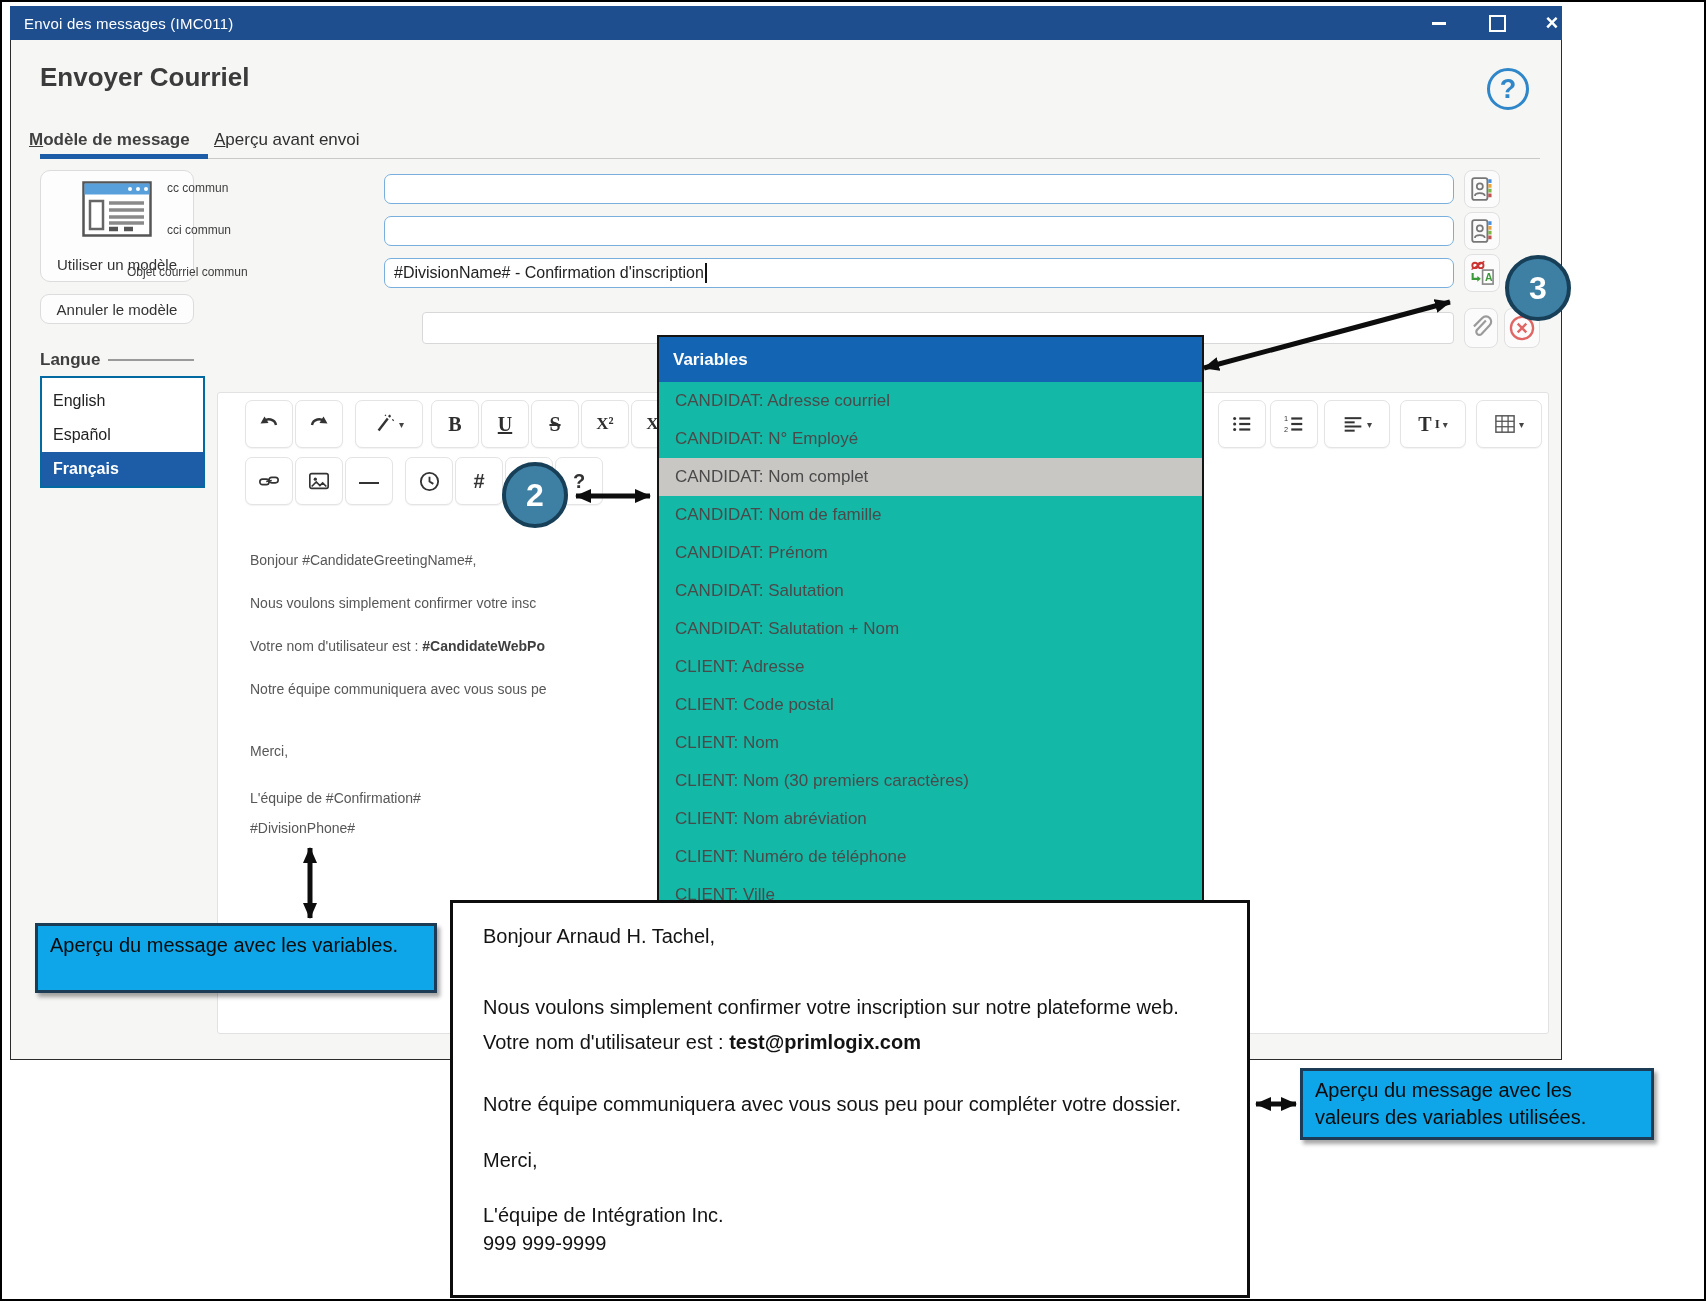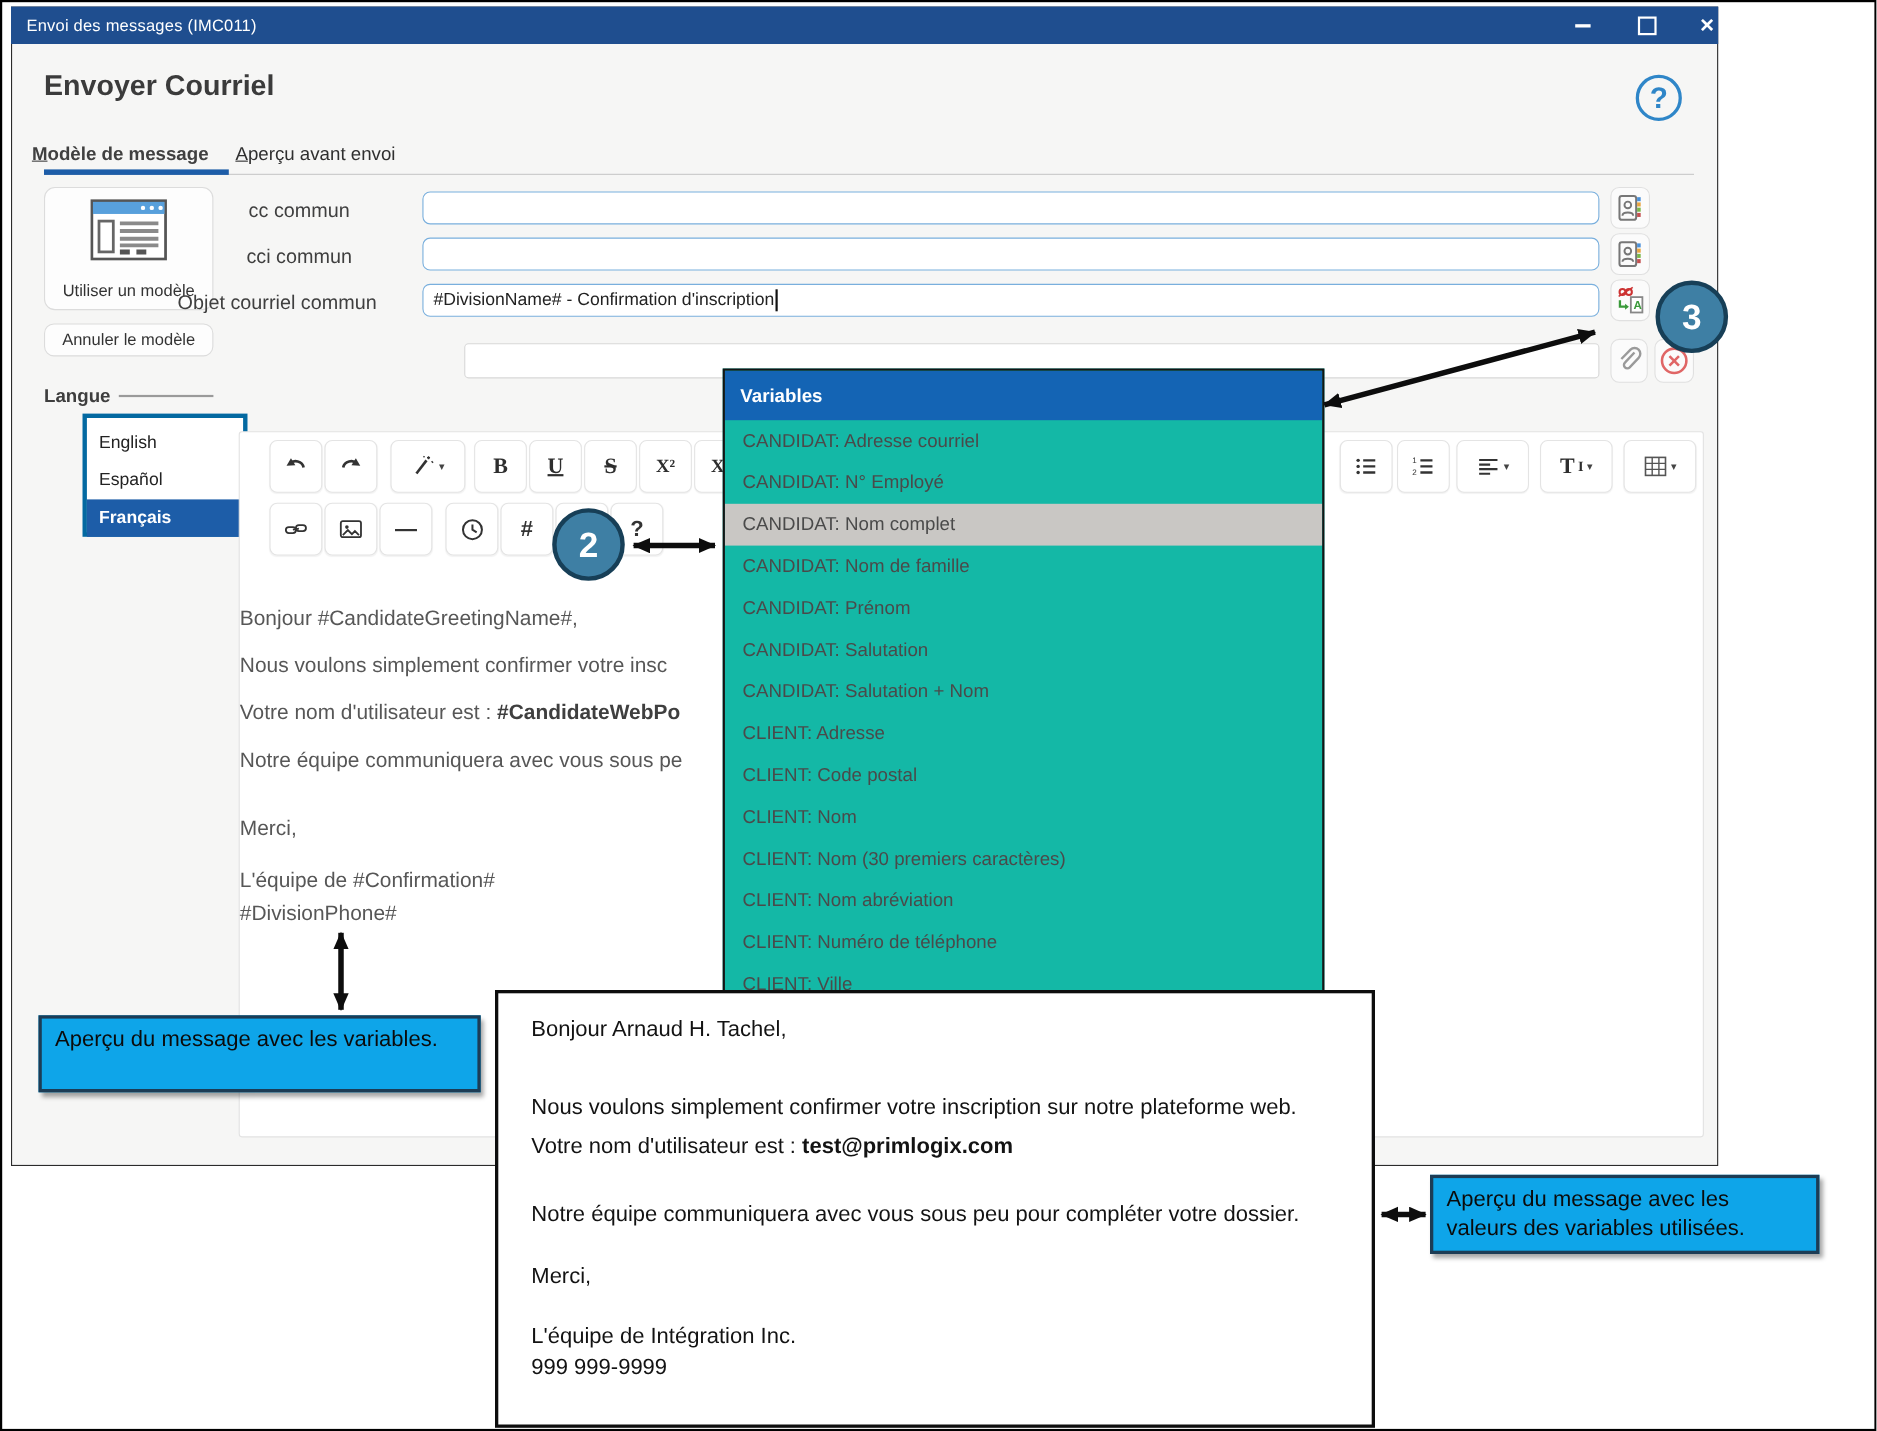--- a/index.html
+++ b/index.html
@@ -36,27 +36,27 @@
   .btn-template{position:absolute;left:38px;top:168px;width:154px;height:112px;background:#fdfdfd;
     border:1px solid #dcdcdc;border-radius:10px;z-index:3;display:flex;flex-direction:column;
     align-items:center;justify-content:space-between;padding:10px 4px 8px;box-sizing:border-box;}
   .btn-template .lbl{font-size:15px;color:#333;}
   .btn-cancel{position:absolute;left:38px;top:292px;width:154px;height:30px;background:#fdfdfd;
     border:1px solid #dcdcdc;border-radius:9px;z-index:3;display:flex;align-items:center;
     justify-content:center;font-size:15px;color:#333;box-sizing:border-box;}
   .langue{position:absolute;left:38px;top:348px;width:154px;z-index:3;display:flex;align-items:center;gap:8px;}
   .langue .t{font-size:17px;font-weight:bold;color:#3e3e3e;}
   .langue .line{flex:1;height:2px;background:#9a9a9a;}
-  .langlist{position:absolute;left:38px;top:374px;width:150px;height:112px;background:#fff;
-    border:4px solid #0369a1;z-index:3;padding-top:6px;box-sizing:border-box;margin-left:35px;}
+  .langlist{position:absolute;left:38px;top:374px;width:165px;height:112px;background:#fff;
+    border:2px solid #0369a1;z-index:3;padding-top:6px;box-sizing:border-box;}
   .langitem{height:34px;line-height:34px;padding-left:11px;font-size:16px;color:#222;}
   .langitem.sel{background:#1d5da8;color:#fff;font-weight:bold;}
 
   
-  .flabel{position:absolute;font-size:18px;color:#3f3f3f;text-align:center;z-index:3;}
+  .flabel{position:absolute;font-size:12px;color:#3f3f3f;text-align:left;z-index:3;}
   .finput{position:absolute;left:382px;width:1070px;height:30px;background:#fff;
     border:1px solid #79afdd;border-radius:7px;z-index:3;box-sizing:border-box;
     font-size:16px;color:#222;padding:0 9px;display:flex;align-items:center;
     font-family:"Liberation Sans","DejaVu Sans",sans-serif;}
   input.finput{padding:0 9px;}
   .caret{display:inline-block;width:2px;height:20px;background:#111;margin-left:1px;}
   .finput4{position:absolute;left:420px;top:310px;width:1032px;height:32px;background:#fff;
     border:1px solid #d8d8d8;border-radius:4px;z-index:3;box-sizing:border-box;font-size:16px;padding:0 9px;}
   .sidebtn{position:absolute;background:#fbfbfb;border:1px solid #e0e0e0;border-radius:8px;z-index:3;
     display:flex;align-items:center;justify-content:center;box-sizing:border-box;}
@@ -66,21 +66,21 @@
     border:1px solid #e2e2e2;border-radius:3px;z-index:5;}
   .tb{position:absolute;height:48px;background:#fff;border:1px solid #e4e4e4;border-radius:7px;
     box-shadow:0 1px 1px rgba(0,0,0,.05);display:flex;align-items:center;justify-content:center;
     gap:3px;color:#2e2e2e;z-index:6;box-sizing:border-box;}
   .r1{top:398px;} .r2{top:455px;} .w48{width:48px;} .w68{width:68px;}
   .glyph-serif{font-family:"Liberation Serif","DejaVu Serif",serif;font-size:20px;font-weight:bold;}
   .u-line{text-decoration:underline;} .s-line{text-decoration:line-through;}
   .dd{font-size:10px;color:#444;}
   .glyph-sans{font-size:20px;font-weight:bold;color:#333;}
 
-  .edline{position:absolute;left:216px;font-size:19px;color:#575757;white-space:nowrap;z-index:6;}
+  .edline{position:absolute;left:248px;font-size:14px;color:#575757;white-space:nowrap;z-index:6;}
   .edline b{color:#3f3f3f;}
 
   
   .vpanel{position:absolute;left:655px;top:333px;width:547px;height:578px;border:2px solid #141414;
     background:#14b8a6;z-index:20;box-sizing:border-box;overflow:hidden;}
   .vhead{height:45px;background:#1464b4;color:#fff;font-weight:bold;font-size:17px;
     display:flex;align-items:center;padding-left:14px;}
   .vitem{height:38px;line-height:38px;padding-left:16px;font-size:17px;color:#4a4a4a;}
   .vitem.hl{background:#c9c7c4;}
 

